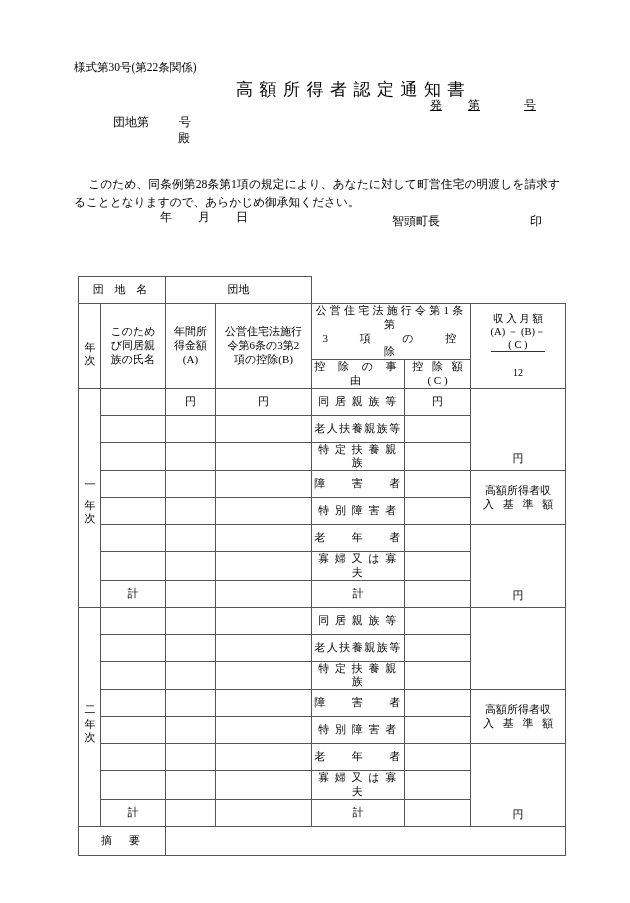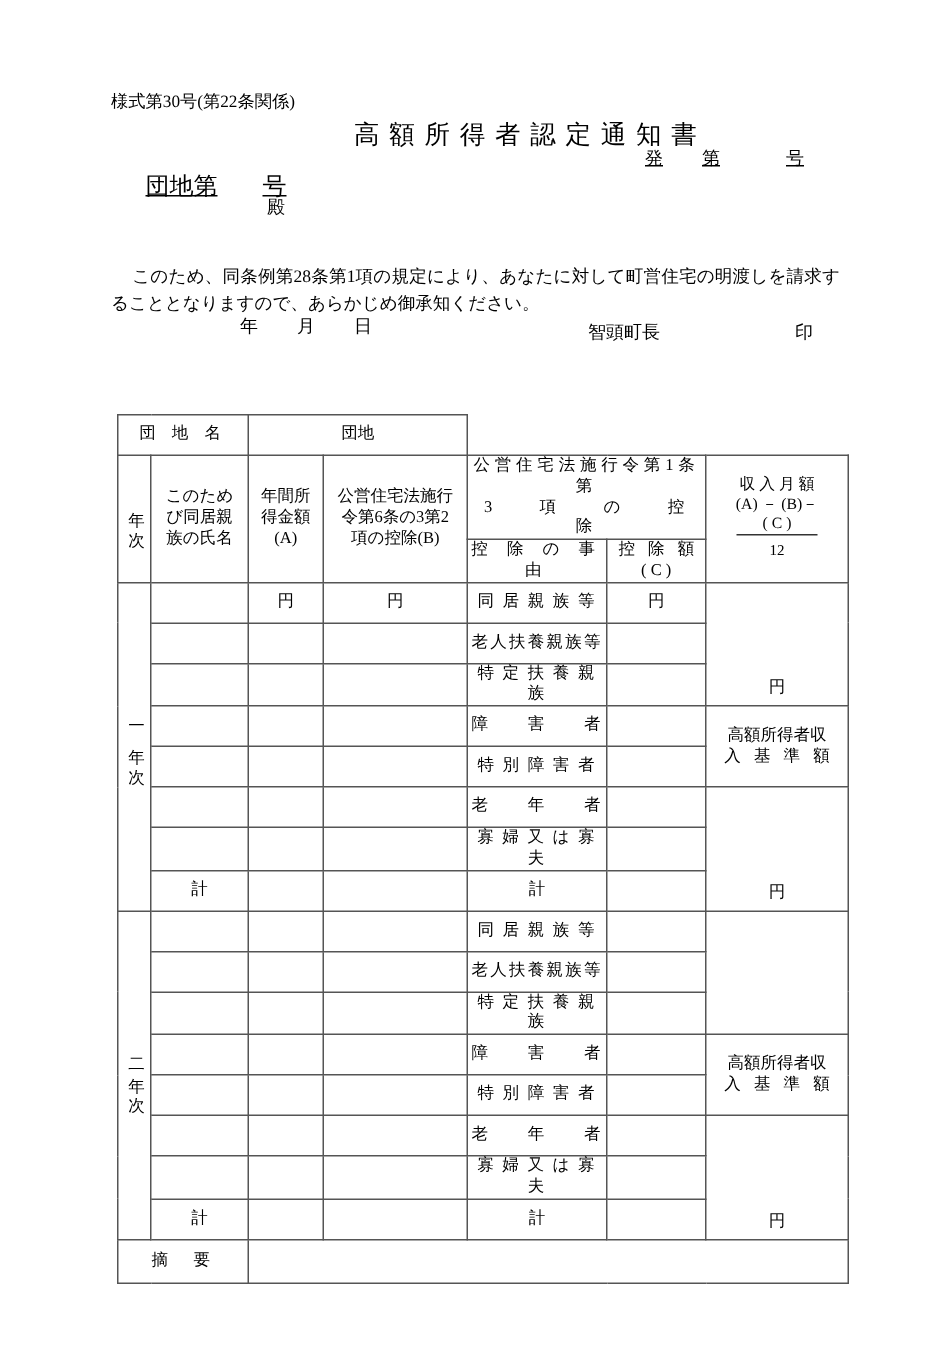--- a/index.html
+++ b/index.html
@@ -43,24 +43,23 @@
     left: 430px; top: 97px;
     font-size: 12px;
     white-space: nowrap;
     text-decoration: underline;
   }
   .issue-line .sp1 { display:inline-block; width: 26px; }
   .issue-line .sp2 { display:inline-block; width: 44px; }
 
   .danchi-line {
     position: absolute;
-    left: 97px; top: 114px;
-    font-size: 16px;
-    white-space: nowrap;
-    text-decoration: underline;
+    left: 113px; top: 114px;
+    font-size: 12px;
+    white-space: nowrap;
   }
   .danchi-line .gap { display:inline-block; width: 30px; }
 
   .dono-line {
     position: absolute;
     left: 178px; top: 130px;
     font-size: 12px;
     white-space: nowrap;
   }
 
@@ -162,21 +161,21 @@
     display: block;
     text-align: center;
     white-space: nowrap;
     letter-spacing: 0px;
   }
   .frac .den {
     display: block;
     border-top: 1px solid #333333;
     text-align: center;
     font-size: 10px;
-    padding-top: 4px;
+    padding-top: 14px;
   }
 
   .yen { font-size: 11px; }
   .two-line { line-height: 14px; }
 </style>
 </head>
 <body>
 
 <div class="page">
 

